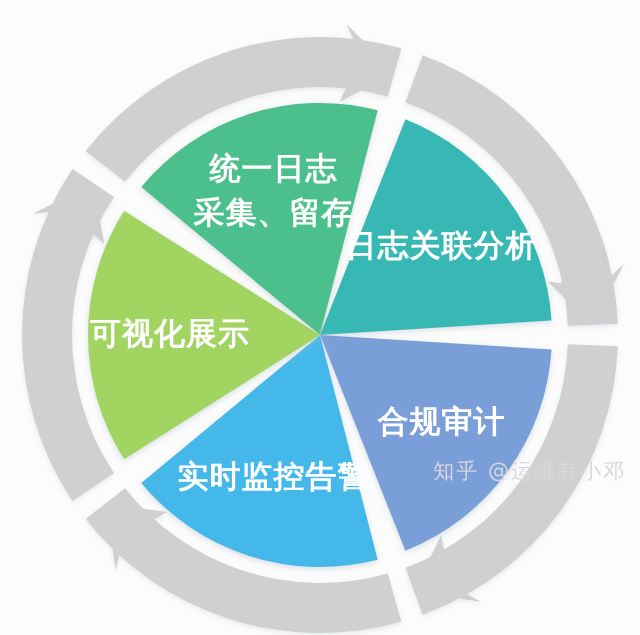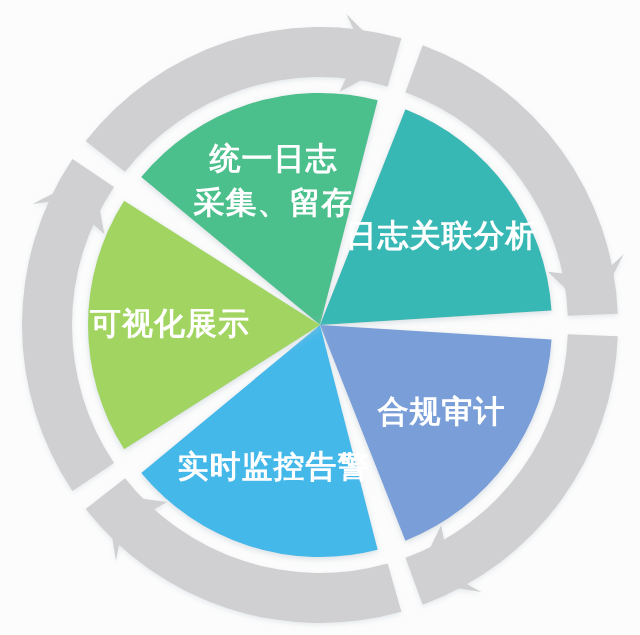--- a/index.html
+++ b/index.html
@@ -10,21 +10,21 @@
     width: 640px;
     height: 635px;
     background: #fcfcfc;
     font-family: "DejaVu Sans", "Liberation Sans", sans-serif;
     overflow: hidden;
     position: relative;
   }
   #diagram-root {
     position: absolute;
     left: 0;
-    top: 0;
+    top: 10px;
     width: 640px;
     height: 483px;
   }
   svg.wheel {
     position: absolute;
     left: 0;
     top: 0;
     width: 640px;
     height: 635px;
     display: block;
@@ -92,13 +92,14 @@
 
     <g id="label-group">
         <text class="seg-label two-line" x="273.6" y="160.3"><tspan x="273.6" dy="0">统一日志</tspan><tspan x="273.6" dy="44">采集、留存</tspan></text>
         <text class="seg-label" x="441.4" y="236.8"><tspan x="441.4" dy="0">日志关联分析</tspan></text>
         <text class="seg-label" x="441.4" y="413.2"><tspan x="441.4" dy="0">合规审计</tspan></text>
         <text class="seg-label" x="273.6" y="467.7"><tspan x="273.6" dy="0">实时监控告警</tspan></text>
         <text class="seg-label" x="170.0" y="325.0"><tspan x="170.0" dy="0">可视化展示</tspan></text>
       </g>
   </svg>
 
+  <div class="watermark-text">知乎 @运维有小邓</div>
 </div>
 
 </body></html>

